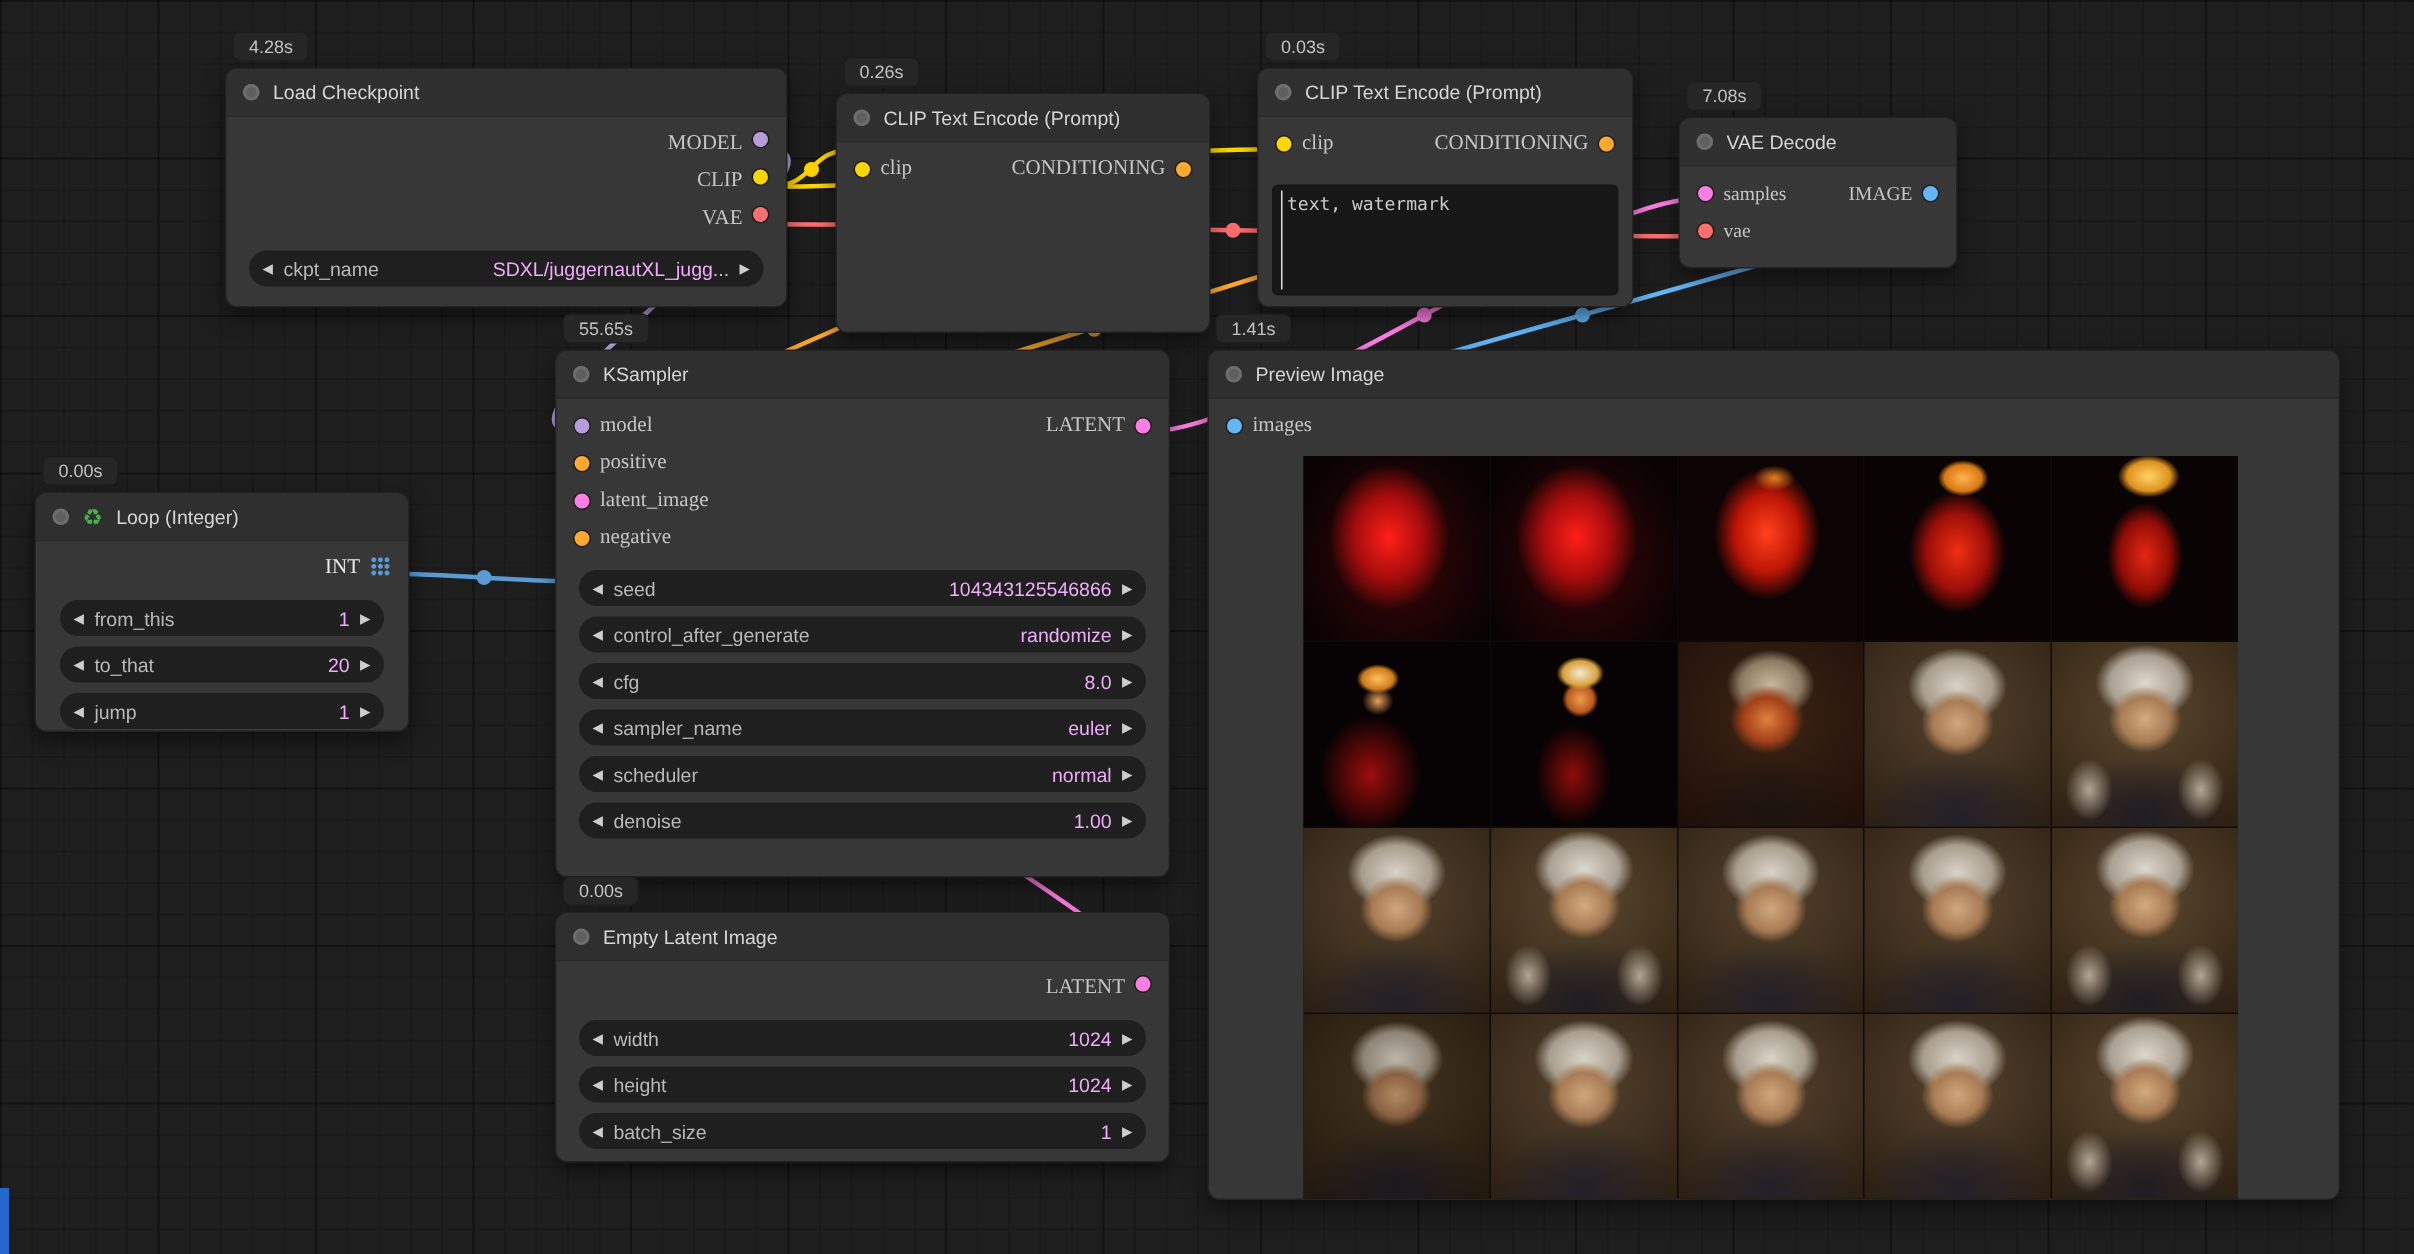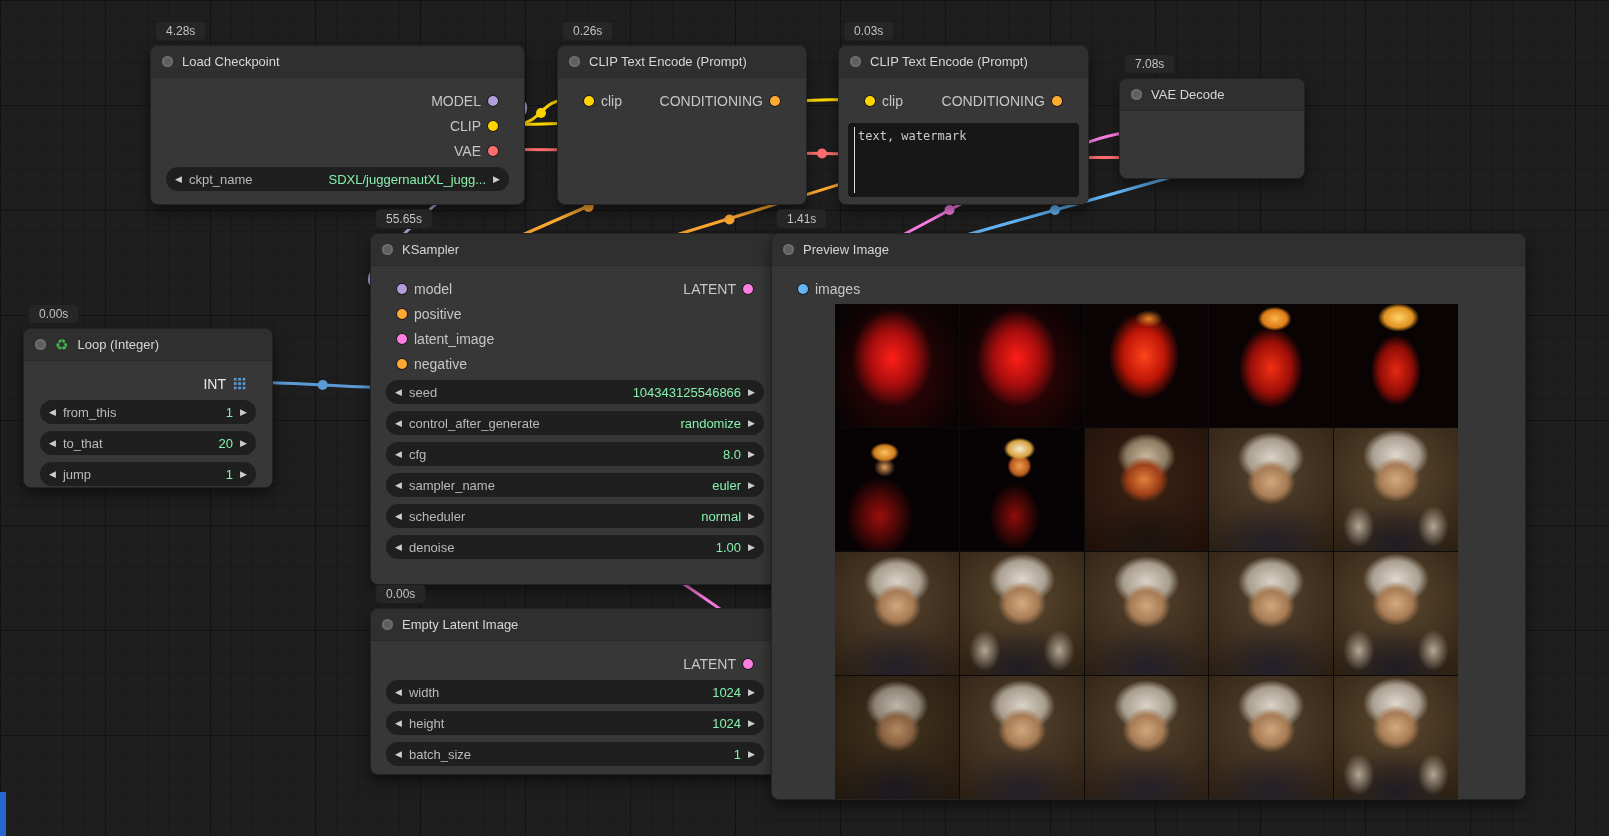--- a/index.html
+++ b/index.html
@@ -27,38 +27,38 @@
   }
   .titlebar{
     height:32px;background:#2f2f2f;border-radius:7px 7px 0 0;
     display:flex;align-items:center;gap:9px;padding:0 11px;box-sizing:border-box;
     border-bottom:1px solid #2a2a2a;
   }
   .collapse-dot{width:11px;height:11px;border-radius:50%;background:#5f5f5f;box-shadow:inset 0 0 0 2px #6d6d6d;flex:0 0 auto;}
   .title-text{font-size:13px;color:#d6d6d6;white-space:nowrap;overflow:hidden;}
   .recycle-icon{color:#46b44a;font-size:15px;}
   .slots{padding-top:10px;}
-  .slot-row{height:25px;display:flex;align-items:center;padding:0 26px;font-size:14px;color:#c6c6c6;}
+  .slot-row{height:25px;display:flex;align-items:flex-start;padding:0 12px;font-size:14px;color:#c6c6c6;font-family:Liberation Serif, serif;}
   .slot-row.out{justify-content:flex-end;}
   .slot-row.both{justify-content:space-between;}
   .slot-left,.slot-right{display:flex;align-items:center;gap:7px;}
   .dot{width:10px;height:10px;border-radius:50%;background:#888;box-shadow:0 0 0 1px rgba(0,0,0,.45);flex:0 0 auto;}
   .grid-icon{
     width:13px;height:13px;flex:0 0 auto;
     background-image:radial-gradient(circle,#5b9bd5 1.4px,transparent 1.7px);
     background-size:4.4px 4.4px;background-position:0 0;
   }
   .widget{
     height:24px;margin:0 15px 7px 15px;background:#1f1f1f;border-radius:12px;
     display:flex;align-items:center;padding:0 9px;font-size:13px;gap:7px;box-sizing:border-box;
   }
   .widgets{margin-top:4px;}
   .arrow{font-size:9px;color:#cdcdcd;flex:0 0 auto;line-height:1;}
   .w-label{color:#b9b9b9;white-space:nowrap;}
-  .w-value{color:#86efac;margin-left:auto;white-space:nowrap;overflow:hidden;text-overflow:ellipsis;}
+  .w-value{color:#f0abfc;margin-left:auto;white-space:nowrap;overflow:hidden;text-overflow:ellipsis;}
   .prompt-box{position:relative;margin:10px 9px 0 9px;height:74px;background:#171717;border-radius:4px;}
   .prompt-text{
     position:absolute;inset:0;width:100%;height:100%;box-sizing:border-box;
     background:transparent;border:none;outline:none;resize:none;
     color:#cbcbcb;font:12px "DejaVu Sans Mono", monospace;padding:6px 10px;
   }
   .prompt-caret{position:absolute;left:6px;top:4px;bottom:4px;width:1px;background:rgba(255,255,255,.85);}
   .preview-grid{
     position:absolute;left:63px;top:70px;width:623px;bottom:0;
     display:grid;grid-template-columns:repeat(5,1fr);grid-template-rows:repeat(4,1fr);
@@ -160,21 +160,21 @@
     <div class="widgets">
       <div class="widget">
         <span class="arrow">◀</span>
         <span class="w-label">ckpt_name</span>
         <span class="w-value">SDXL/juggernautXL_jugg...</span>
         <span class="arrow">▶</span>
       </div>
     </div>
   </div>
 
-  <div class="node" style="left:557px;top:45px;width:250px;height:160px;">
+  <div class="node" style="left:557px;top:62px;width:250px;height:160px;">
     <div class="badge">0.26s</div>
     <div class="titlebar">
       <span class="collapse-dot"></span>
       <span class="title-text">CLIP Text Encode (Prompt)</span>
     </div>
     <div class="slots">
       <div class="slot-row both">
         <span class="slot-left">
           <span class="dot" style="background-color: rgb(255, 213, 0);"></span>
           <span>clip</span>
@@ -210,20 +210,38 @@
       <div class="prompt-caret"></div>
     </div>
   </div>
 
   <div class="node" style="left:1119px;top:78px;width:186px;height:101px;">
     <div class="badge">7.08s</div>
     <div class="titlebar">
       <span class="collapse-dot"></span>
       <span class="title-text">VAE Decode</span>
     </div>
+    <div class="slots">
+      <div class="slot-row both" style="font-size:13px;">
+        <span class="slot-left">
+          <span class="dot" style="background-color: rgb(255, 126, 227);"></span>
+          <span>samples</span>
+        </span>
+        <span class="slot-right">
+          <span>IMAGE</span>
+          <span class="dot" style="background-color: rgb(100, 181, 246);"></span>
+        </span>
+      </div>
+      <div class="slot-row" style="font-size:13px;">
+        <span class="slot-left">
+          <span class="dot" style="background-color: rgb(255, 110, 110);"></span>
+          <span>vae</span>
+        </span>
+      </div>
+    </div>
   </div>
 
   <div class="node" style="left:370px;top:233px;width:410px;height:352px;">
     <div class="badge">55.65s</div>
     <div class="titlebar">
       <span class="collapse-dot"></span>
       <span class="title-text">KSampler</span>
     </div>
     <div class="slots">
       <div class="slot-row both">
@@ -357,21 +375,21 @@
       </div>
       <div class="widget">
         <span class="arrow">◀</span>
         <span class="w-label">batch_size</span>
         <span class="w-value">1</span>
         <span class="arrow">▶</span>
       </div>
     </div>
   </div>
 
-  <div class="node" style="left:771px;top:233px;width:755px;height:567px;">
+  <div class="node" style="left:805px;top:233px;width:755px;height:567px;">
     <div class="badge">1.41s</div>
     <div class="titlebar">
       <span class="collapse-dot"></span>
       <span class="title-text">Preview Image</span>
     </div>
     <div class="slots">
       <div class="slot-row">
         <span class="slot-left">
           <span class="dot" style="background-color: rgb(100, 181, 246);"></span>
           <span>images</span>

